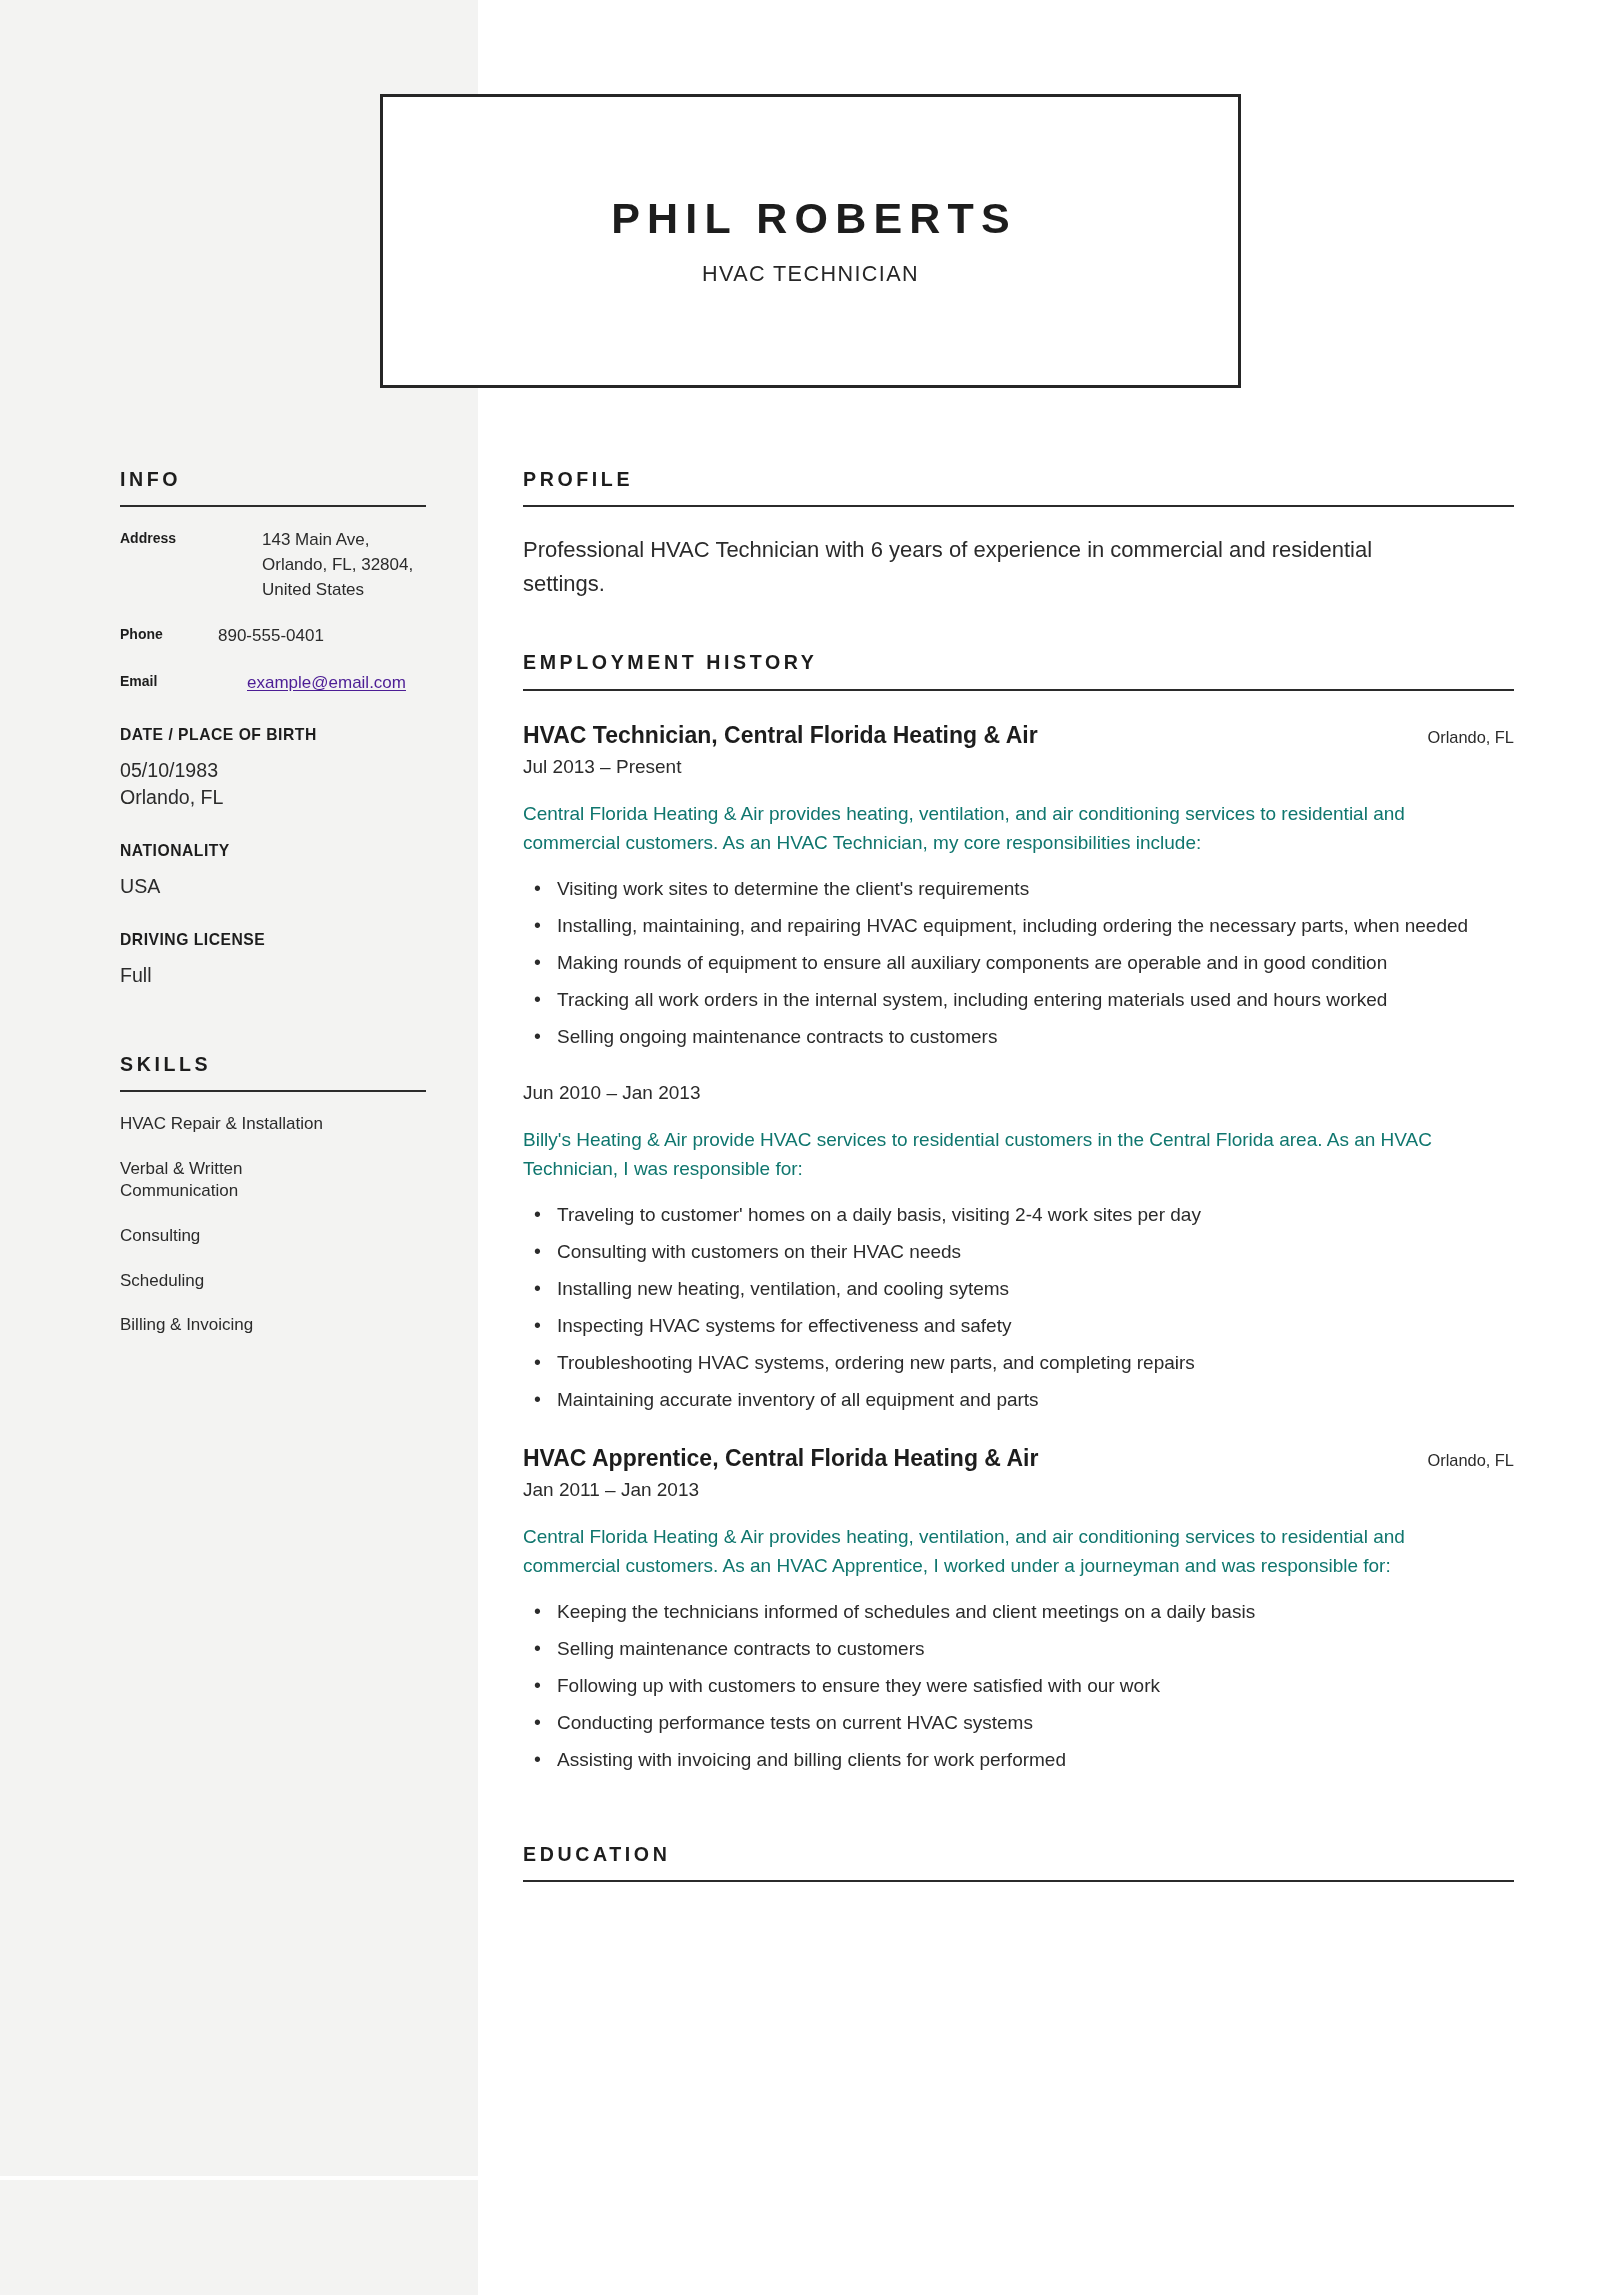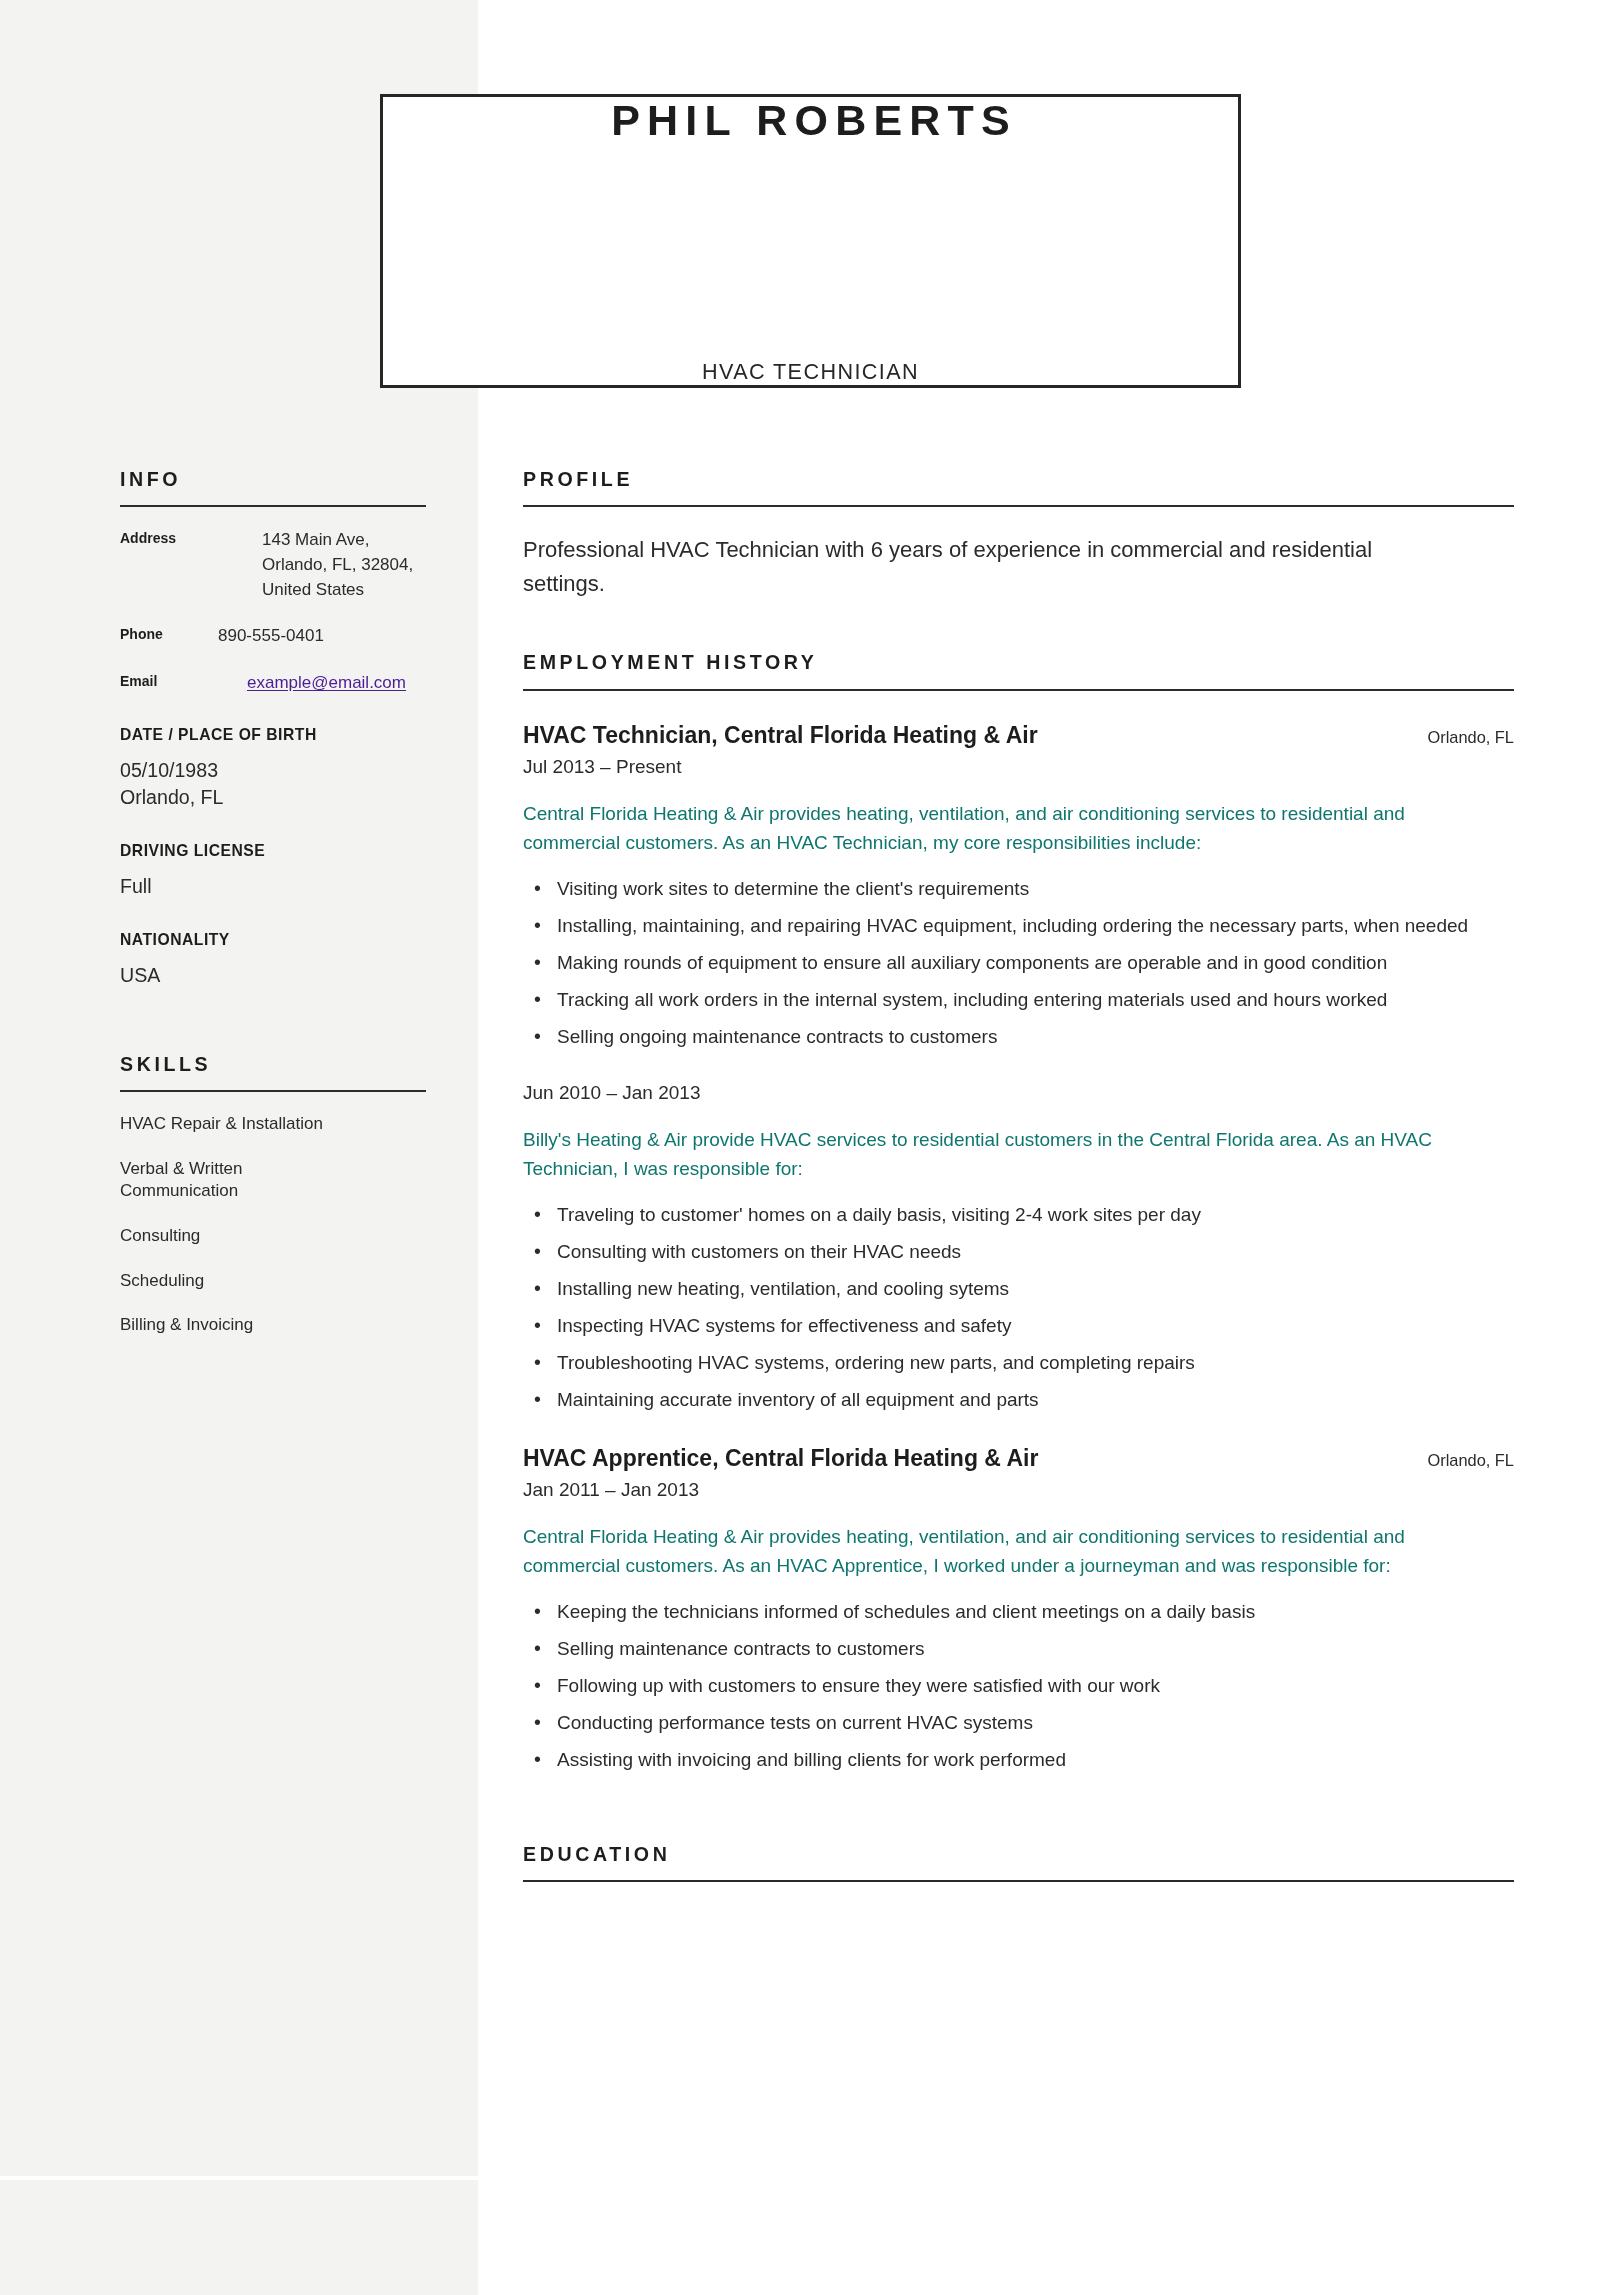--- a/index.html
+++ b/index.html
@@ -41,21 +41,21 @@
     left: 380px;
     top: 94px;
     width: 861px;
     height: 294px;
     border: 3.3px solid #262626;
     background: #ffffff;
     box-sizing: border-box;
     display: flex;
     flex-direction: column;
     align-items: center;
-    justify-content: space-between;
+    justify-content: center;
   }
   .full-name {
     font-size: 43px;
     font-weight: 700;
     letter-spacing: 7.2px;
     color: #1d1d1d;
     text-align: center;
     line-height: 1.1;
     margin: 0 0 19.6px 0;
     padding-left: 7.2px;
@@ -265,27 +265,27 @@
 
     <div class="sb-block">
       <div class="sb-block-label">DATE / PLACE OF BIRTH</div>
       <div class="sb-block-value">
         <span class="line">05/10/1983</span>
         <span class="line">Orlando, FL</span>
       </div>
     </div>
 
     <div class="sb-block">
+      <div class="sb-block-label">NATIONALITY</div>
+      <div class="sb-block-value">USA</div>
+    </div>
+
+    <div class="sb-block">
       <div class="sb-block-label">DRIVING LICENSE</div>
       <div class="sb-block-value">Full</div>
-    </div>
-
-    <div class="sb-block">
-      <div class="sb-block-label">NATIONALITY</div>
-      <div class="sb-block-value">USA</div>
     </div>
 
     <div class="sb-section-title skills-head">SKILLS</div>
     <div class="sb-rule"></div>
 
     <div class="skill-item">HVAC Repair &amp; Installation</div>
     <div class="skill-item">Verbal &amp; Written Communication</div>
     <div class="skill-item">Consulting</div>
     <div class="skill-item">Scheduling</div>
     <div class="skill-item">Billing &amp; Invoicing</div>

